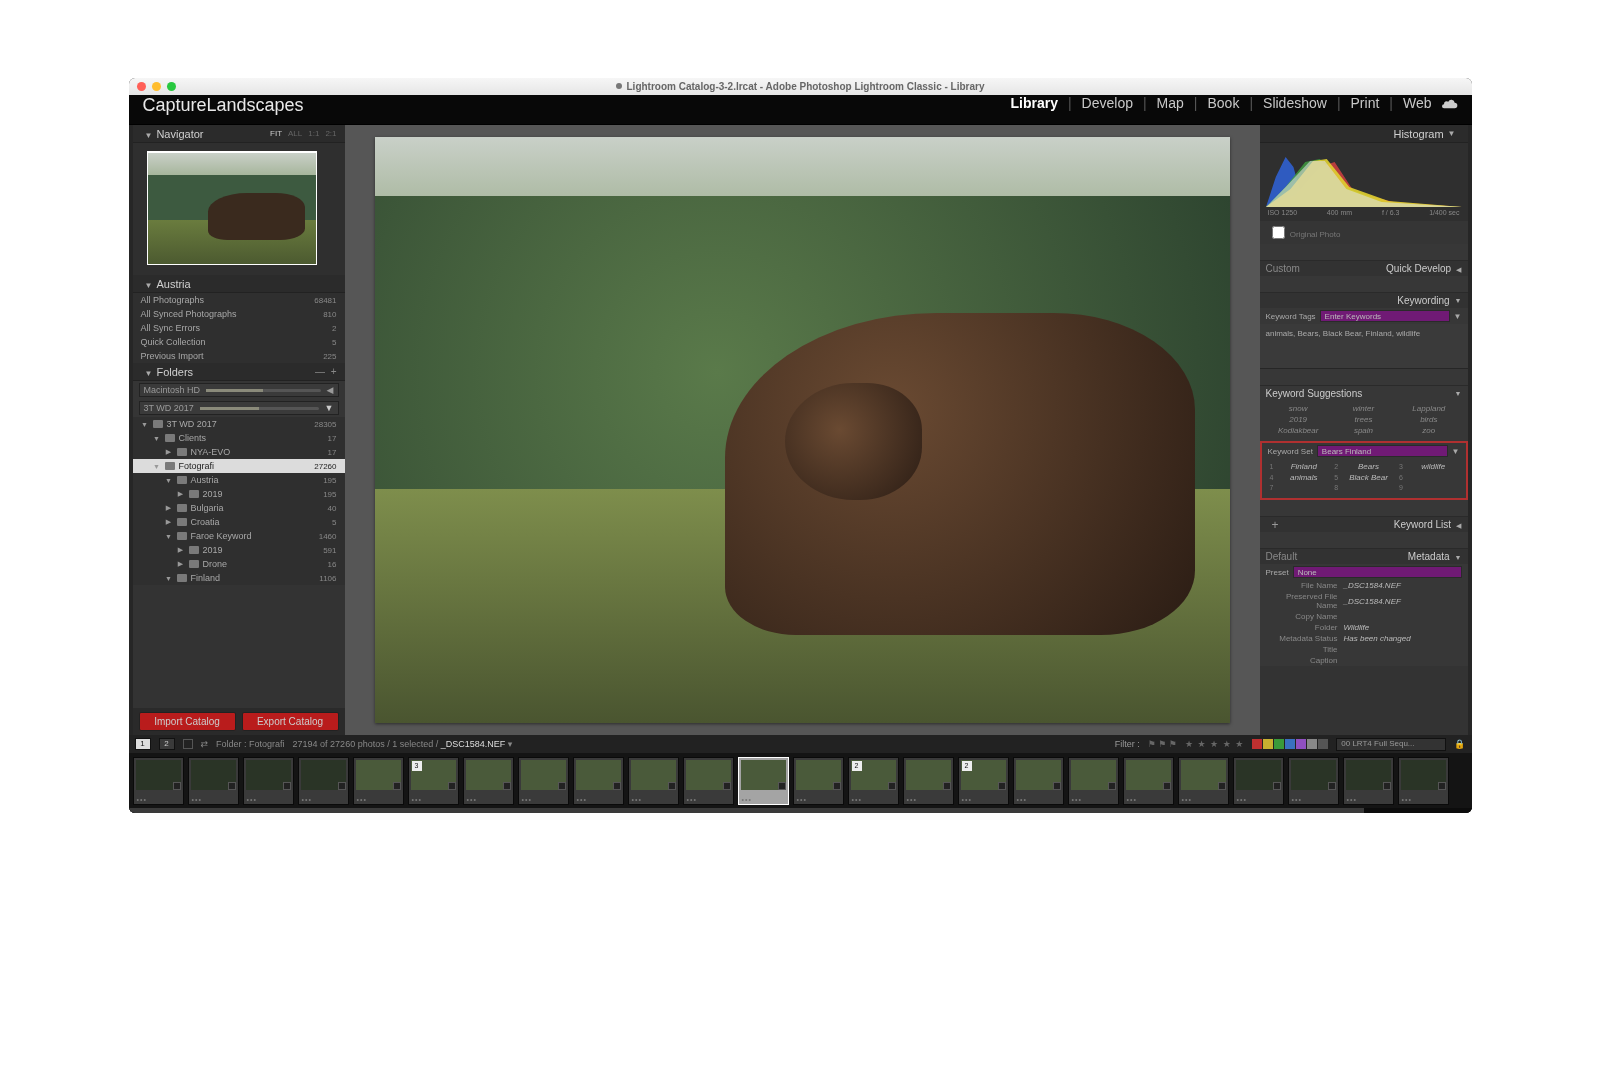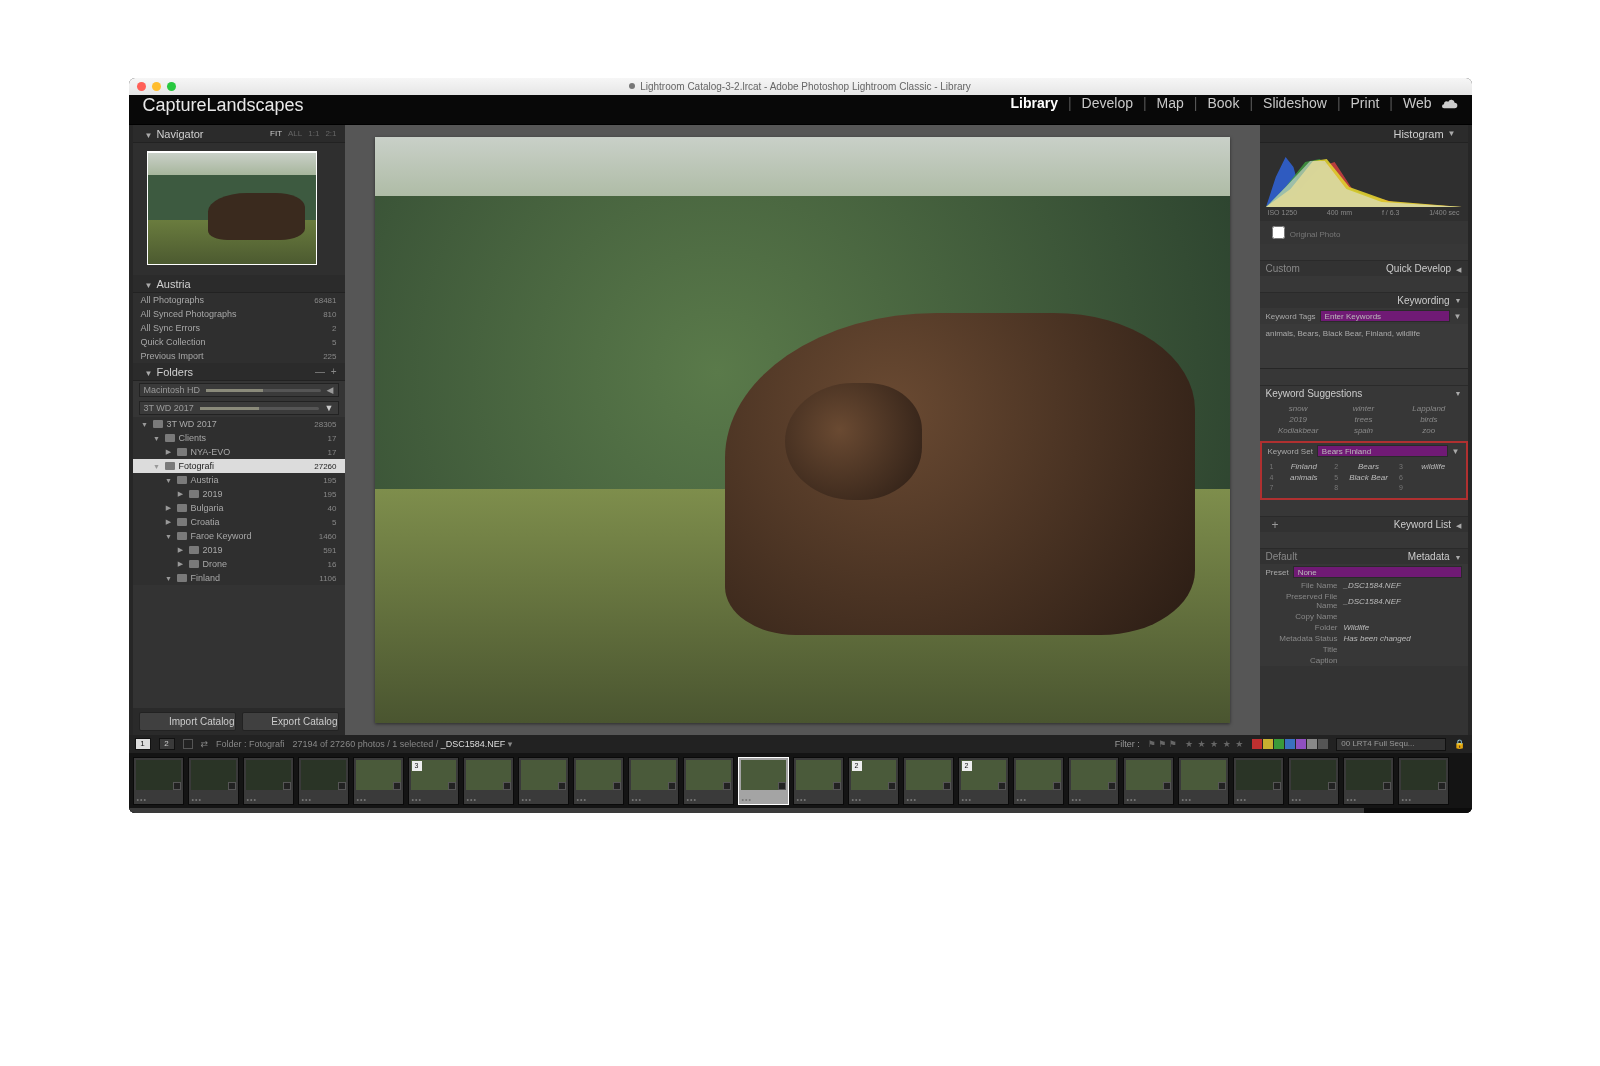--- a/index.html
+++ b/index.html
@@ -1,19 +1,19 @@
 <!DOCTYPE html>
 <html><head>
 <meta charset="utf-8">
 <style>
   html,body{margin:0;padding:0;background:#fff;font-family:"Helvetica Neue",Arial,sans-serif;font-size:11px;color:#bbb;}
   *{box-sizing:border-box;}
   .stage{width:1343px;height:735px;margin:78px auto 0 auto;background:#1a1a1a;border-radius:6px;overflow:hidden;position:relative;}
   
-  .titlebar{height:17px;background:linear-gradient(#f6f6f6,#e6e6e6);display:flex;align-items:center;position:relative;}
+  .titlebar{height:17px;background:linear-gradient(#f6f6f6,#e6e6e6);display:flex;align-items:center;position:relative;font-weight:bold;}
   .traffic{display:flex;gap:6px;padding-left:8px;}
   .dot{width:9px;height:9px;border-radius:50%;}
   .dot.r{background:#ff5f57;} .dot.y{background:#ffbd2e;} .dot.g{background:#28c840;}
   .wtitle{position:absolute;left:0;right:0;text-align:center;color:#666;font-size:10px;}
   .wtitle .mod{display:inline-block;width:6px;height:6px;border-radius:50%;background:#777;margin-right:5px;vertical-align:1px;}
   
   .idbar{height:30px;background:#080808;display:flex;align-items:flex-start;justify-content:space-between;padding:0 14px;border-bottom:1px solid #000;}
   .identity{color:#e8e8e8;font-size:18px;font-weight:300;}
   .modules{display:flex;align-items:center;gap:10px;color:#c8c8c8;font-size:14px;}
   .modules span{cursor:pointer;}
@@ -47,21 +47,21 @@
   .row .cnt{color:#888;font-size:8px;}
   .row.dk{background:#2f2f2f;}
   .row.sel{background:#dcdcdc;color:#222;}
   .row.sel .cnt{color:#222;}
   .tw{display:inline-block;font-size:7px;color:#999;width:8px;text-align:center;}
   .fico{width:10px;height:8px;background:#7a7a7a;border-radius:1px;display:inline-block;}
   .vol{background:#3a3a3a;border:1px solid #222;margin:2px 6px;padding:1px 4px;display:flex;align-items:center;justify-content:space-between;color:#9a9a9a;font-size:9px;height:14px;}
   .vol .bar{flex:1;height:3px;background:#555;margin:0 6px;border-radius:2px;position:relative;}
   .vol .bar::after{content:"";position:absolute;left:0;top:0;bottom:0;width:50%;background:#8a8a7a;}
   .pbtnrow{display:flex;gap:6px;padding:4px 6px;background:#2a2a2a;}
-  .pbtn{flex:1;background:#404040;border:1px solid #222;text-align:right;padding:3px 0;color:#ccc;font-size:10px;cursor:pointer;border-radius:2px;}
+  .pbtn{flex:1;background:#b91c1c;border:1px solid #222;text-align:center;padding:3px 0;color:#ccc;font-size:10px;cursor:pointer;border-radius:2px;}
   
   .preview{width:100%;height:100%;position:relative;overflow:hidden;background:#2f3d2c;box-shadow:0 1px 3px rgba(0,0,0,.5);}
   .preview .fauxsky{height:16%;}
   .preview .fauxtrees{top:10%;height:50%;background:radial-gradient(circle at 40% 60%,#5a7a4a,#2e4530);}
   .preview .fauxgrass{height:40%;background:linear-gradient(#7e8e4c,#4a5530);}
   .preview .fauxbear{right:4%;top:30%;width:55%;height:55%;background:radial-gradient(circle at 35% 30%,#6a4a32,#2a1c14);border-radius:45% 30% 20% 15%;}
   .preview .bhead{position:absolute;top:42%;left:48%;width:16%;height:20%;background:radial-gradient(circle at 40% 40%,#6a4a32,#2a1c14);border-radius:50% 40% 45% 50%;}
   
   .hist{height:78px;background:#2f2f2f;padding:4px 6px;}
   .hsvg{width:100%;height:60px;}

